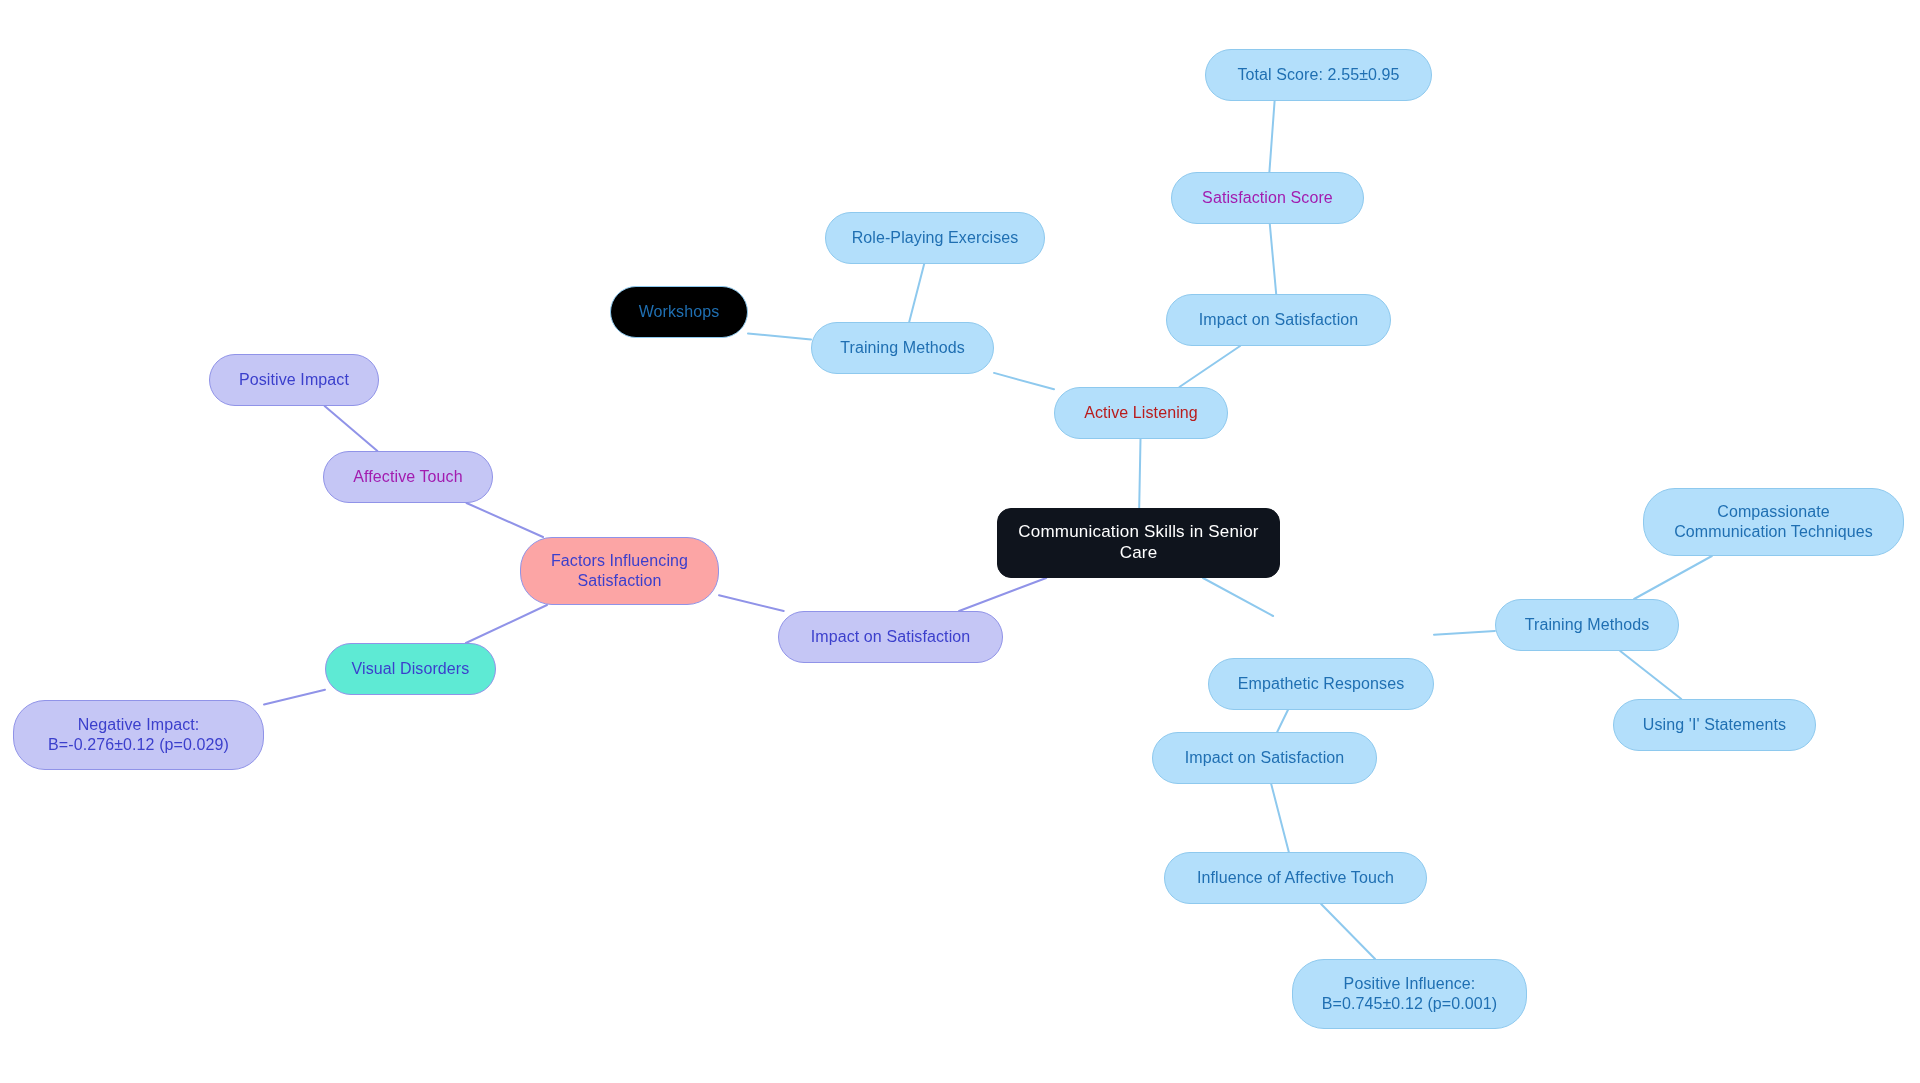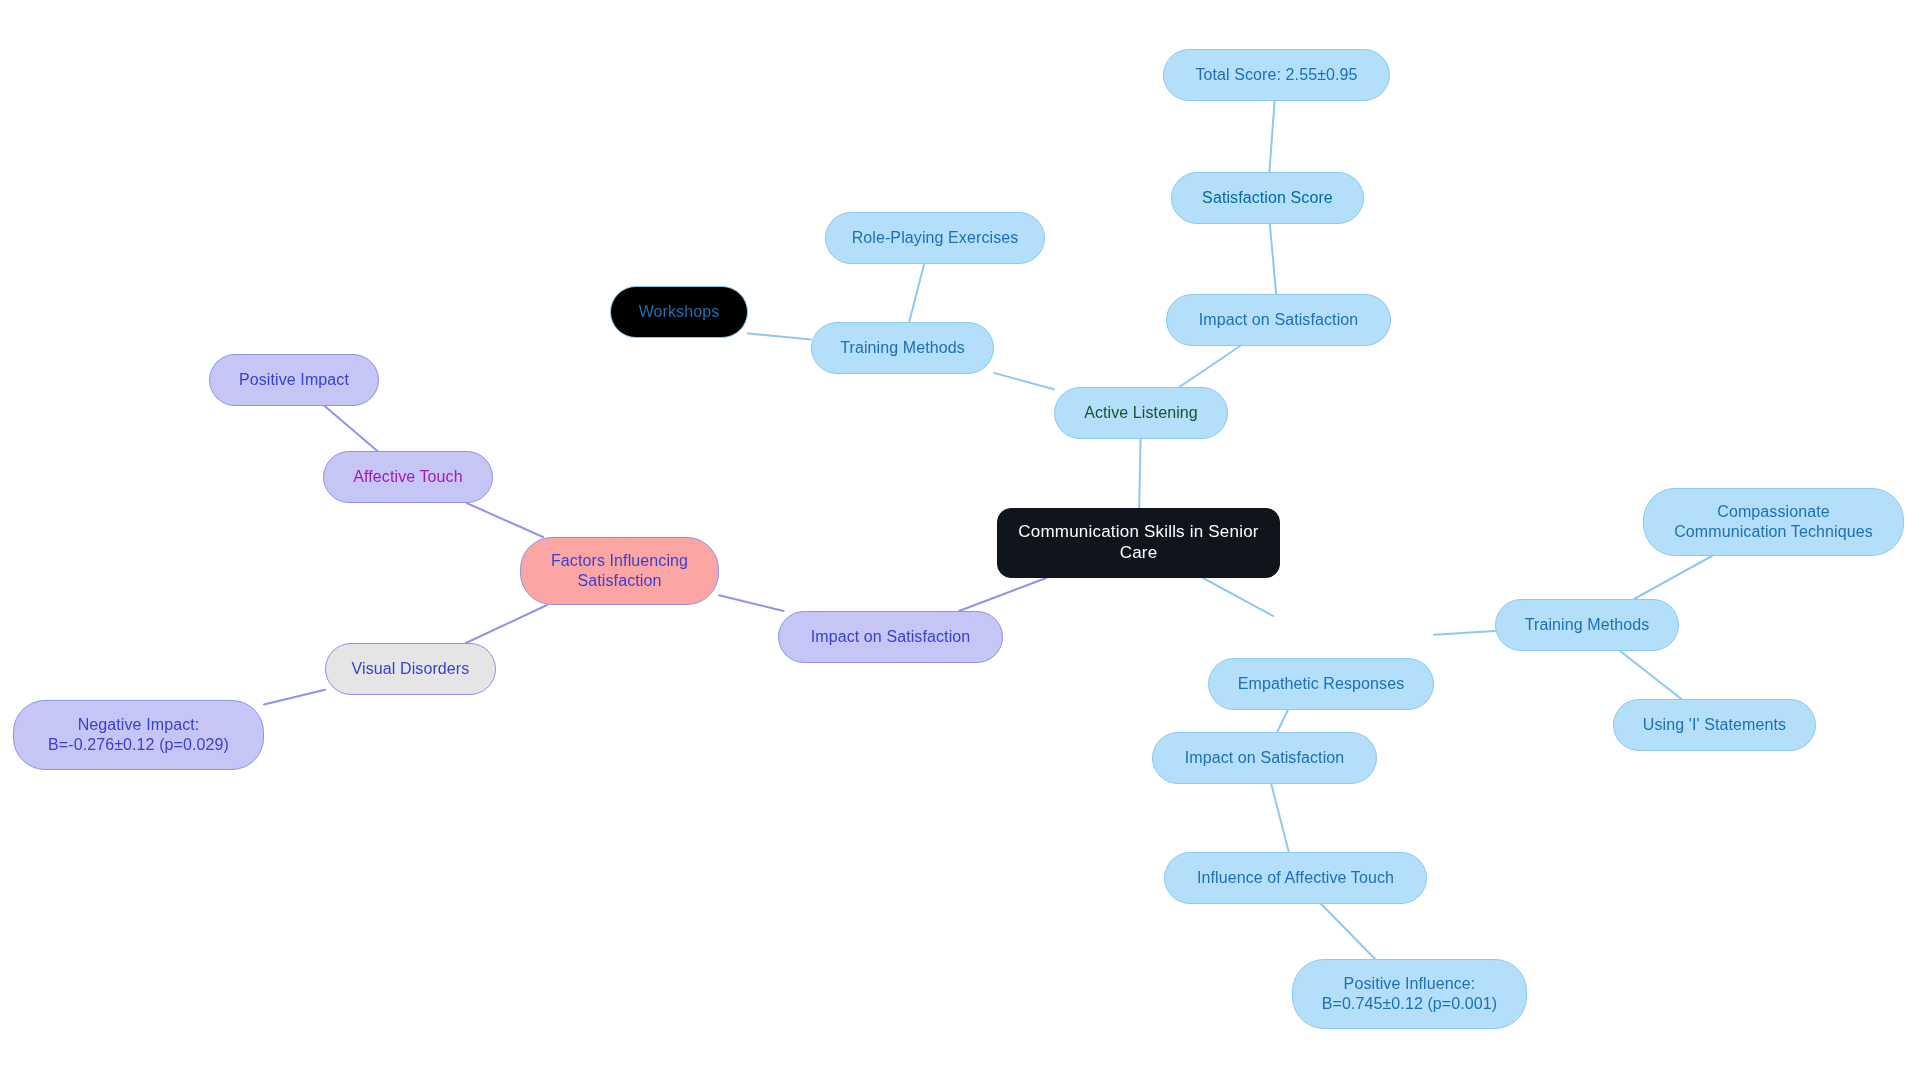--- a/index.html
+++ b/index.html
@@ -69,38 +69,38 @@
       <line x1="1046.2" y1="578.0" x2="959.1" y2="611.0" stroke="#9093e8" stroke-width="2" stroke-linecap="round"></line>
       <line x1="783.7" y1="611.0" x2="719.0" y2="595.2" stroke="#9093e8" stroke-width="2" stroke-linecap="round"></line>
       <line x1="543.0" y1="537.0" x2="466.5" y2="503.0" stroke="#9093e8" stroke-width="2" stroke-linecap="round"></line>
       <line x1="377.4" y1="451.0" x2="324.6" y2="406.0" stroke="#9093e8" stroke-width="2" stroke-linecap="round"></line>
       <line x1="547.0" y1="605.0" x2="465.9" y2="643.0" stroke="#9093e8" stroke-width="2" stroke-linecap="round"></line>
       <line x1="325.0" y1="689.7" x2="264.0" y2="704.5" stroke="#9093e8" stroke-width="2" stroke-linecap="round"></line>
     </svg>
   <div id="nodes">
       <div class="node root" style="left: 997px; top: 508px; width: 283px; height: 70px; font-size: 17px; background: rgb(15, 20, 29); color: rgb(255, 255, 255); border-color: rgb(15, 20, 29);">Communication Skills in Senior
 Care</div>
-      <div class="node" style="left: 1054px; top: 387px; width: 174px; height: 52px; font-size: 16px; background: rgb(179, 223, 251); color: #14532d; border-color: rgb(142, 201, 238);">Active Listening</div>
+      <div class="node" style="left: 1054px; top: 387px; width: 174px; height: 52px; font-size: 16px; background: rgb(179, 223, 251); color: #b91c1c; border-color: rgb(142, 201, 238);">Active Listening</div>
       <div class="node" style="left: 1166px; top: 294px; width: 225px; height: 52px; font-size: 16px; background: rgb(179, 223, 251); color: rgb(31, 111, 178); border-color: rgb(142, 201, 238);">Impact on Satisfaction</div>
-      <div class="node" style="left: 1171px; top: 172px; width: 193px; height: 52px; font-size: 16px; background: rgb(179, 223, 251); color: #0369a1; border-color: rgb(142, 201, 238);">Satisfaction Score</div>
-      <div class="node" style="left: 1163px; top: 49px; width: 227px; height: 52px; font-size: 16px; background: rgb(179, 223, 251); color: rgb(31, 111, 178); border-color: rgb(142, 201, 238);">Total Score: 2.55±0.95</div>
+      <div class="node" style="left: 1171px; top: 172px; width: 193px; height: 52px; font-size: 16px; background: rgb(179, 223, 251); color: #a21caf; border-color: rgb(142, 201, 238);">Satisfaction Score</div>
+      <div class="node" style="left: 1205px; top: 49px; width: 227px; height: 52px; font-size: 16px; background: rgb(179, 223, 251); color: rgb(31, 111, 178); border-color: rgb(142, 201, 238);">Total Score: 2.55±0.95</div>
       <div class="node" style="left: 811px; top: 322px; width: 183px; height: 52px; font-size: 16px; background: rgb(179, 223, 251); color: rgb(31, 111, 178); border-color: rgb(142, 201, 238);">Training Methods</div>
       <div class="node" style="left: 610px; top: 286px; width: 138px; height: 52px; font-size: 16px; background: #000000; color: rgb(31, 111, 178); border-color: rgb(142, 201, 238);">Workshops</div>
       <div class="node" style="left: 825px; top: 196px; width: 220px; height: 52px; font-size: 16px; background: rgb(179, 223, 251); color: rgb(31, 111, 178); border-color: rgb(142, 201, 238); margin-top: 16px;">Role-Playing Exercises</div>
       <div class="node" style="left: 1208px; top: 616px; width: 226px; height: 52px; font-size: 16px; background: rgb(179, 223, 251); color: rgb(31, 111, 178); border-color: rgb(142, 201, 238); margin-top: 42px;">Empathetic Responses</div>
       <div class="node" style="left: 1495px; top: 599px; width: 184px; height: 52px; font-size: 16px; background: rgb(179, 223, 251); color: rgb(31, 111, 178); border-color: rgb(142, 201, 238);">Training Methods</div>
       <div class="node multiline" style="left: 1643px; top: 488px; width: 261px; height: 68px; font-size: 16px; background: rgb(179, 223, 251); color: rgb(31, 111, 178); border-color: rgb(142, 201, 238);">Compassionate
 Communication Techniques</div>
       <div class="node" style="left: 1613px; top: 699px; width: 203px; height: 52px; font-size: 16px; background: rgb(179, 223, 251); color: rgb(31, 111, 178); border-color: rgb(142, 201, 238);">Using 'I' Statements</div>
       <div class="node" style="left: 1152px; top: 732px; width: 225px; height: 52px; font-size: 16px; background: rgb(179, 223, 251); color: rgb(31, 111, 178); border-color: rgb(142, 201, 238);">Impact on Satisfaction</div>
       <div class="node" style="left: 1164px; top: 852px; width: 263px; height: 52px; font-size: 16px; background: rgb(179, 223, 251); color: rgb(31, 111, 178); border-color: rgb(142, 201, 238);">Influence of Affective Touch</div>
       <div class="node multiline" style="left: 1292px; top: 959px; width: 235px; height: 70px; font-size: 16px; background: rgb(179, 223, 251); color: rgb(31, 111, 178); border-color: rgb(142, 201, 238);">Positive Influence:
 B=0.745±0.12 (p=0.001)</div>
       <div class="node" style="left: 778px; top: 611px; width: 225px; height: 52px; font-size: 16px; background: rgb(197, 198, 245); color: rgb(59, 63, 204); border-color: rgb(144, 147, 232);">Impact on Satisfaction</div>
       <div class="node multiline" style="left: 520px; top: 537px; width: 199px; height: 68px; font-size: 16px; background: #fca5a5; color: rgb(59, 63, 204); border-color: rgb(144, 147, 232);">Factors Influencing
 Satisfaction</div>
       <div class="node" style="left: 323px; top: 451px; width: 170px; height: 52px; font-size: 16px; background: rgb(197, 198, 245); color: #a21caf; border-color: rgb(144, 147, 232);">Affective Touch</div>
       <div class="node" style="left: 209px; top: 354px; width: 170px; height: 52px; font-size: 16px; background: rgb(197, 198, 245); color: rgb(59, 63, 204); border-color: rgb(144, 147, 232);">Positive Impact</div>
-      <div class="node" style="left: 325px; top: 643px; width: 171px; height: 52px; font-size: 16px; background: #e5e5e5; color: rgb(59, 63, 204); border-color: rgb(144, 147, 232);">Visual Disorders</div>
+      <div class="node" style="left: 325px; top: 643px; width: 171px; height: 52px; font-size: 16px; background: #5eead4; color: rgb(59, 63, 204); border-color: rgb(144, 147, 232);">Visual Disorders</div>
       <div class="node multiline" style="left: 13px; top: 700px; width: 251px; height: 70px; font-size: 16px; background: rgb(197, 198, 245); color: rgb(59, 63, 204); border-color: rgb(144, 147, 232);">Negative Impact:
 B=-0.276±0.12 (p=0.029)</div>
     </div>
 </div>
 
 </body></html>

